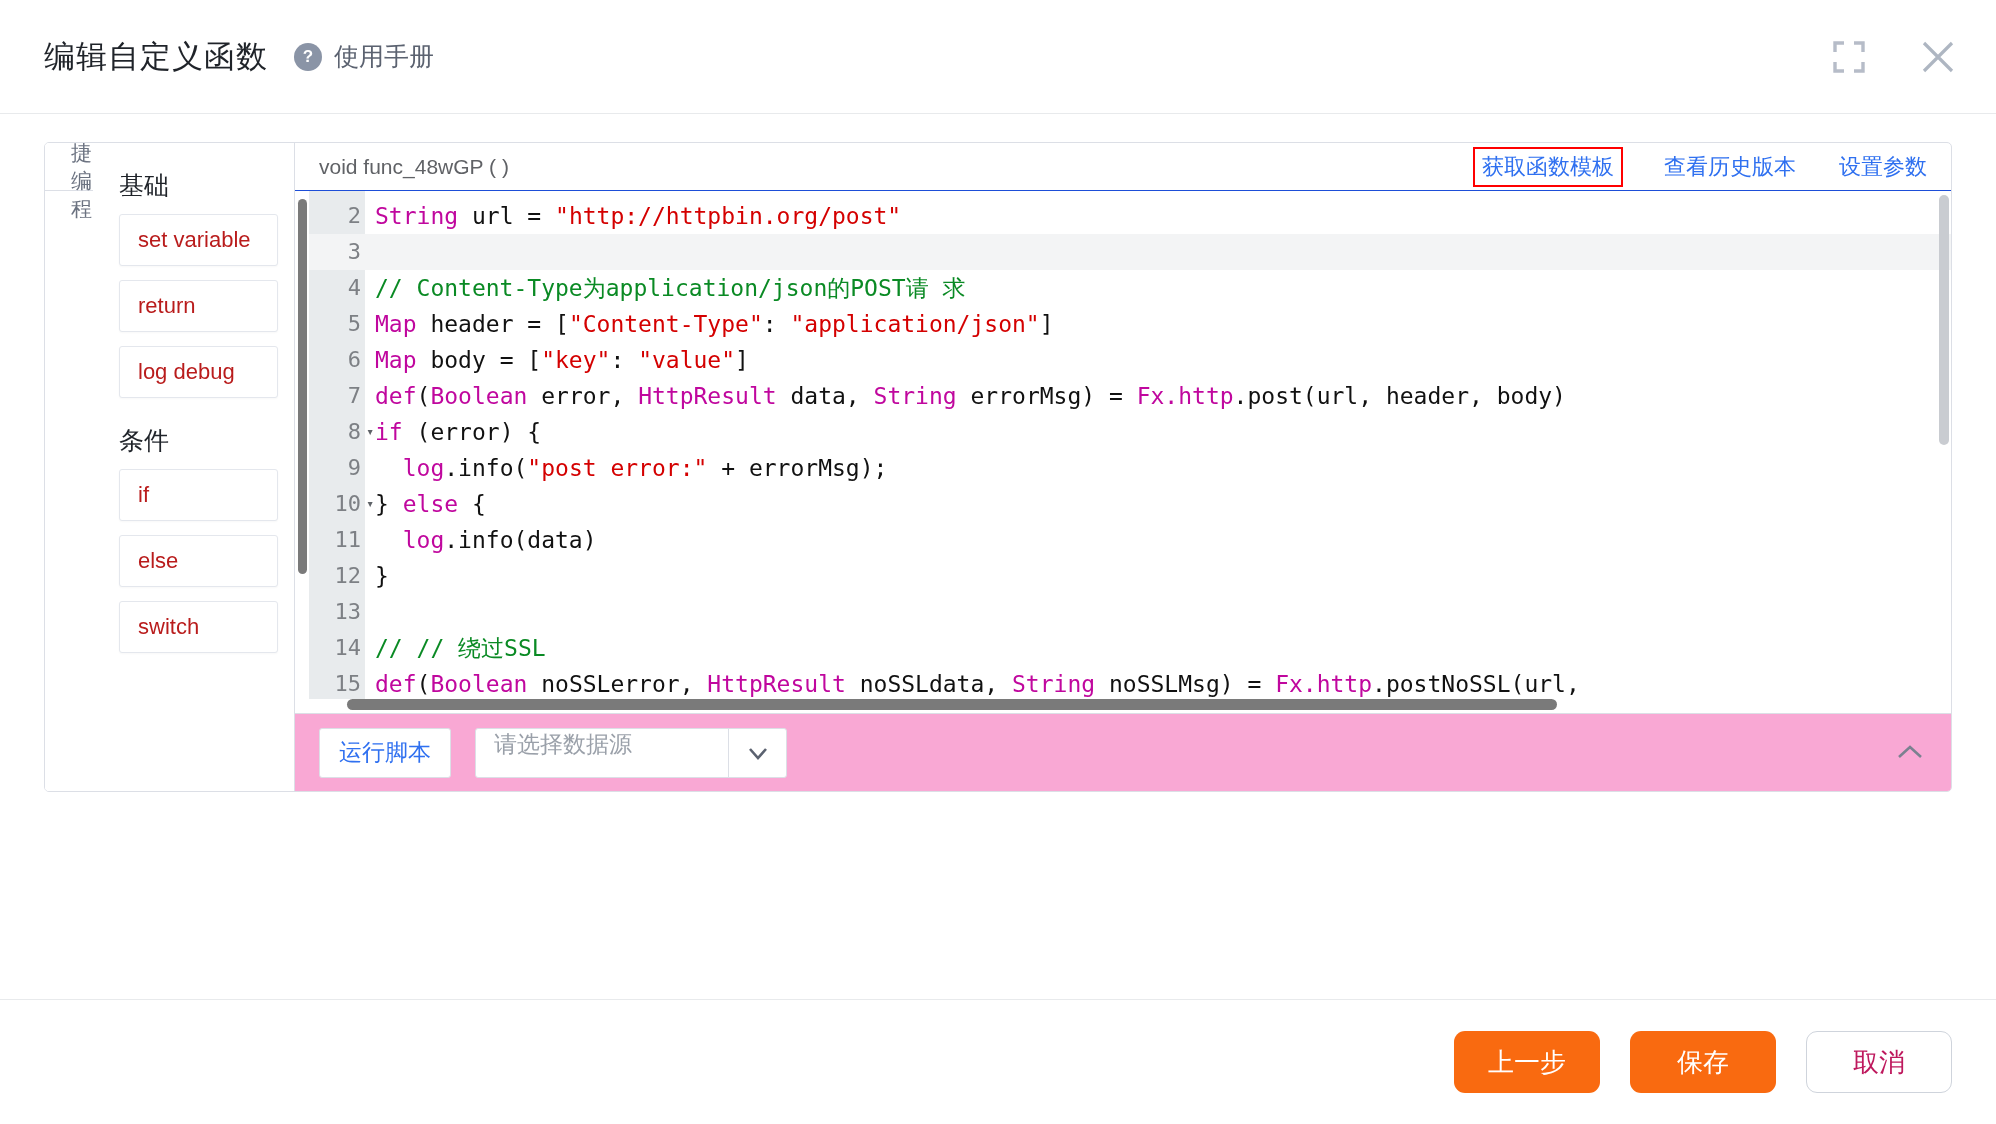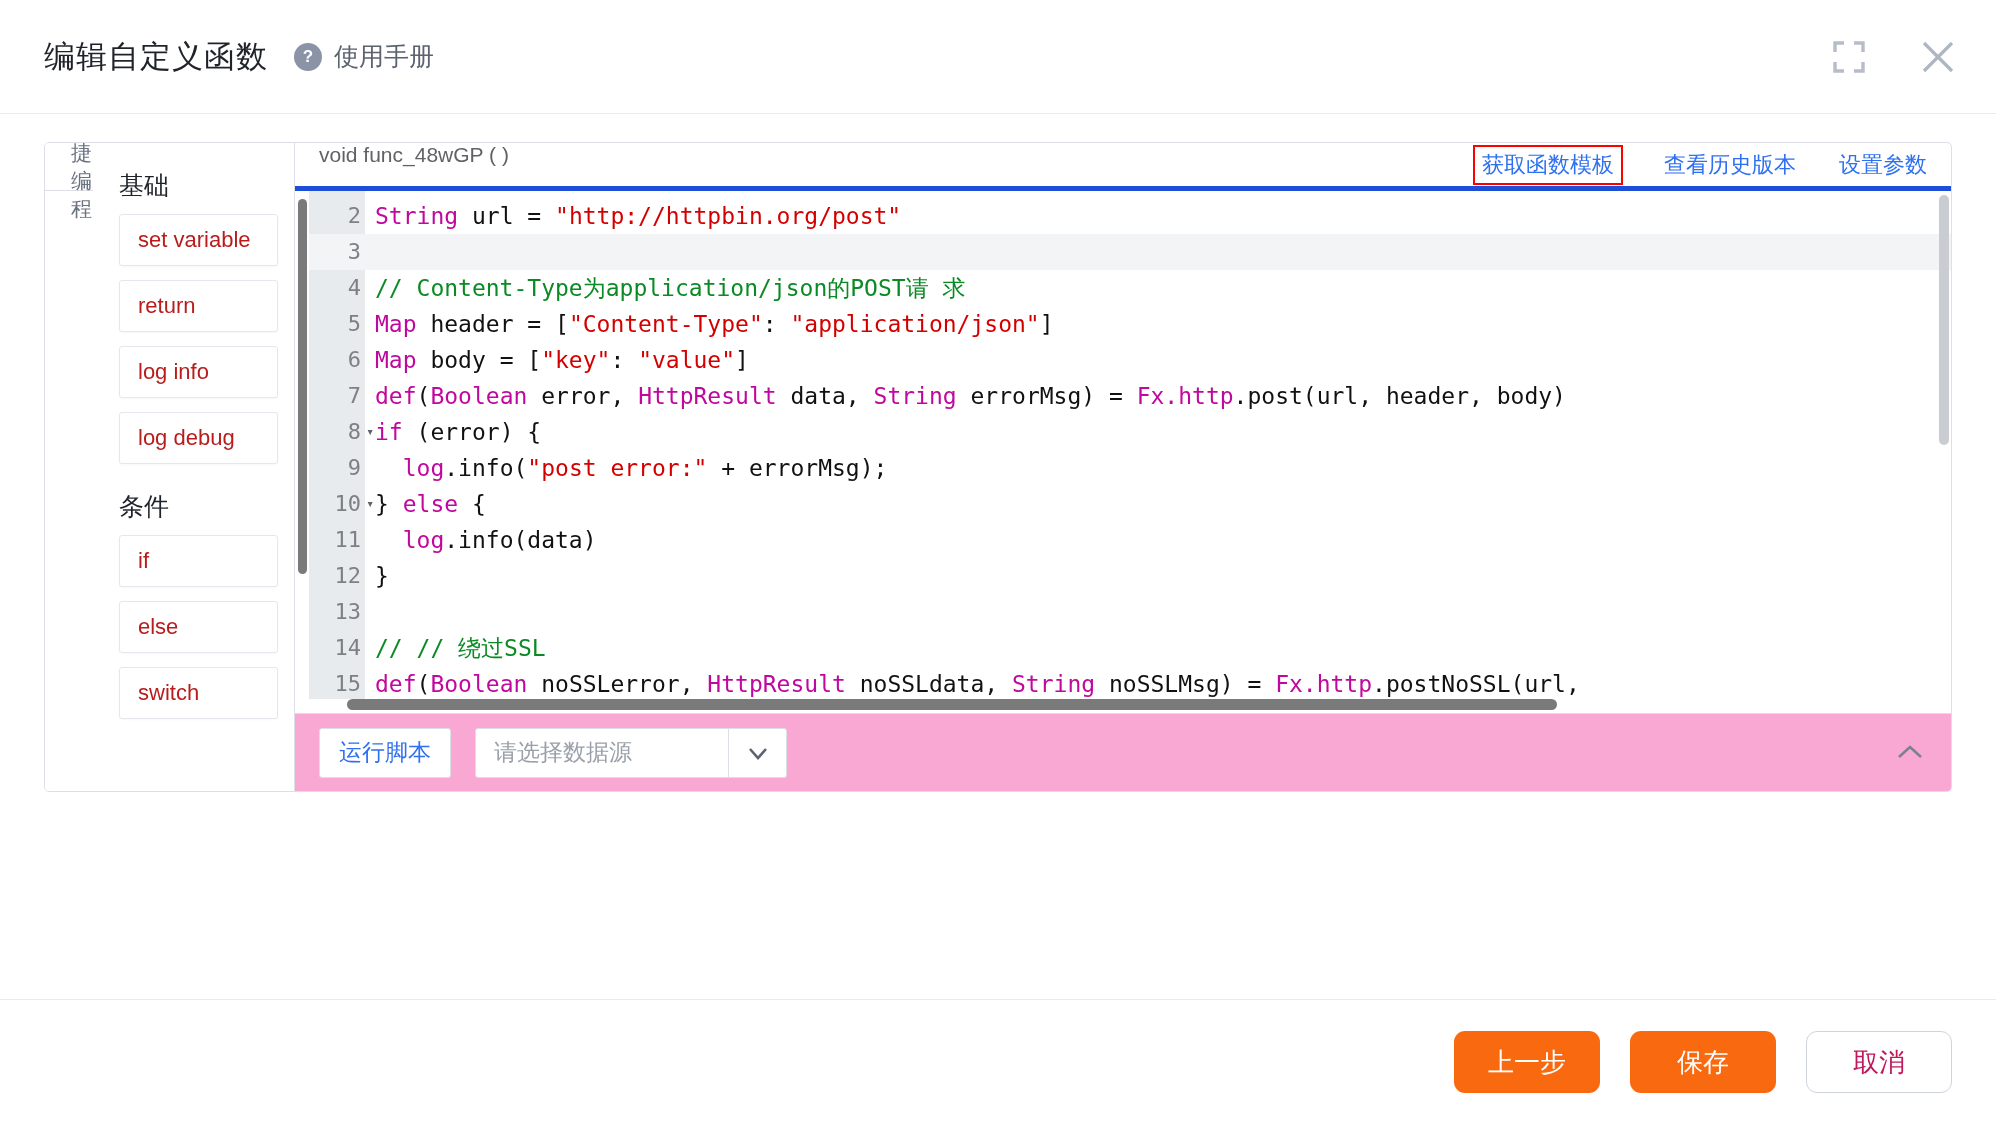--- a/index.html
+++ b/index.html
@@ -91,22 +91,22 @@
     font-size: 22px; color: #b91c1c;
     margin-bottom: 14px;
     cursor: grab;
     box-shadow: 0 1px 2px rgba(0,0,0,.03);
   }
 
   
   .editor-col { flex: 1 1 auto; display: flex; flex-direction: column; min-width: 0; }
   .editor-head {
     height: 48px; flex: 0 0 48px;
-    border-bottom: 5px solid #1d4ed8;
-    display: flex; 
+    border-bottom: 1px solid #1d4ed8;
+    display: flex; align-items: center;
     padding: 0 24px 0 24px;
   }
   .fn-sig { font-size: 21px; color: #606266; }
   .head-links { margin-left: auto; display: flex; align-items: center; gap: 43px; padding-left: 22px; }
   .hlink { font-size: 22px; color: #2f70f0; cursor: pointer; white-space: nowrap; }
   .hlink.boxed {
     border: 2px solid #ff0000;
     padding: 3px 7px;
     margin: 0 -2px;
   }
@@ -188,21 +188,21 @@
     border: 1px solid #dcdfe6; border-radius: 3px;
     background: #fff; color: #2f70f0;
     font-size: 23px; cursor: pointer;
     display: flex; align-items: center; justify-content: center;
     font-family: inherit;
   }
   .ds-select {
     margin-left: 24px;
     height: 50px; width: 312px;
     border: 1px solid #dcdfe6; border-radius: 3px;
-    display: flex; align-items: center;
+    display: flex; 
     background: #fff;
     cursor: pointer;
   }
   .ds-placeholder {
     flex: 1 1 auto; padding-left: 18px;
     font-size: 23px; color: #9aa0a9;
   }
   .ds-arrow {
     width: 58px; height: 100%;
     border-left: 1px solid #dcdfe6;
@@ -258,21 +258,20 @@
   <div class="dlg-body">
     <div class="panel">
 
       <div class="sidebar">
         <div class="sidebar-head">敏捷编程</div>
         <div class="sidebar-body">
 
           <div class="sec-title">基础</div>
           <div class="blk">set variable</div>
           <div class="blk">return</div>
-          <div class="blk">log info</div>
           <div class="blk">log debug</div>
 
           <div class="sec-title">条件</div>
           <div class="blk">if</div>
           <div class="blk">else</div>
           <div class="blk">switch</div>
 
         </div>
       </div>
 

